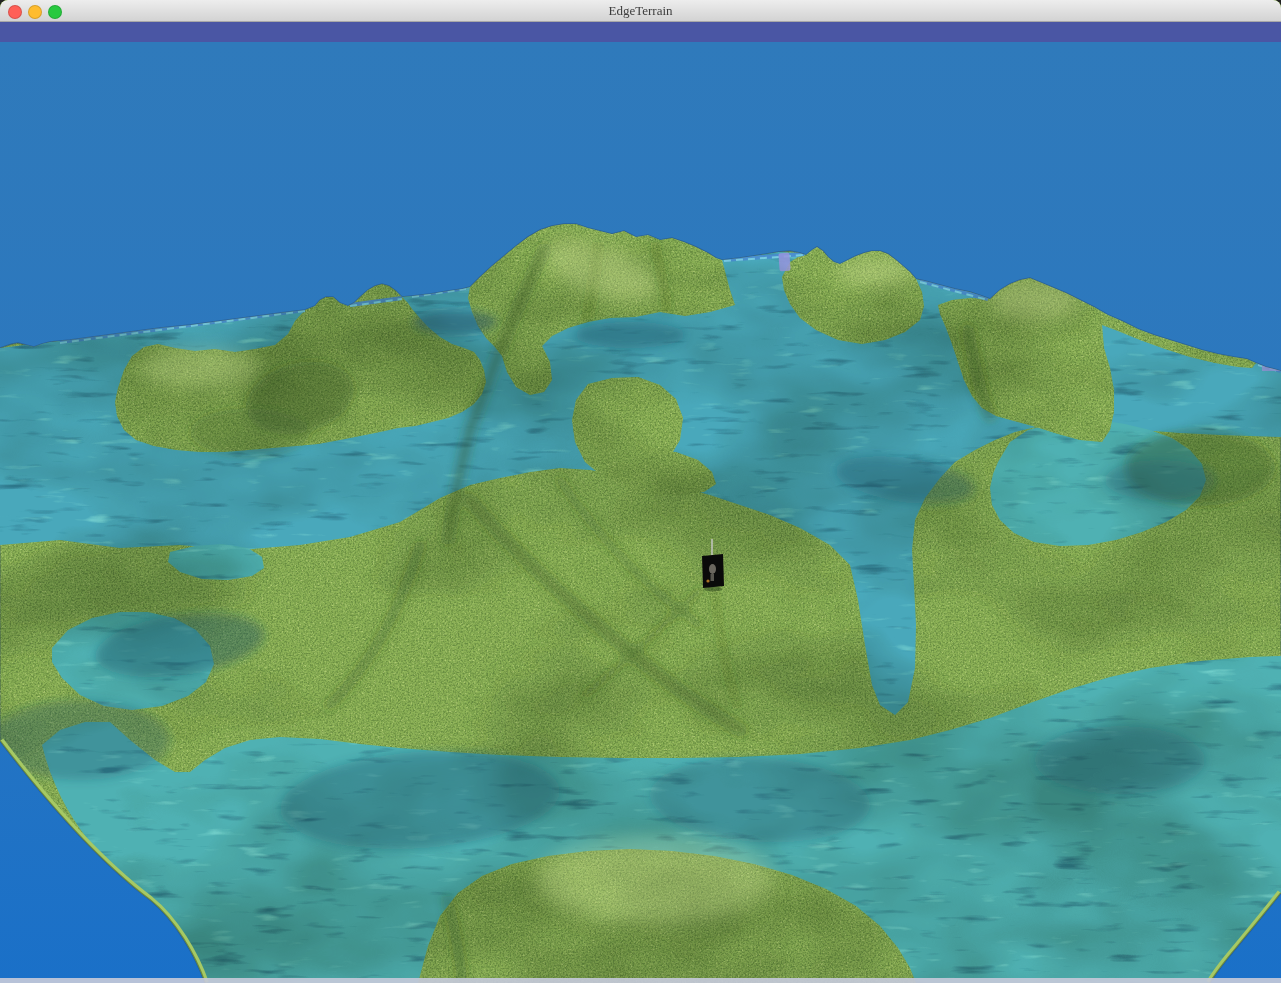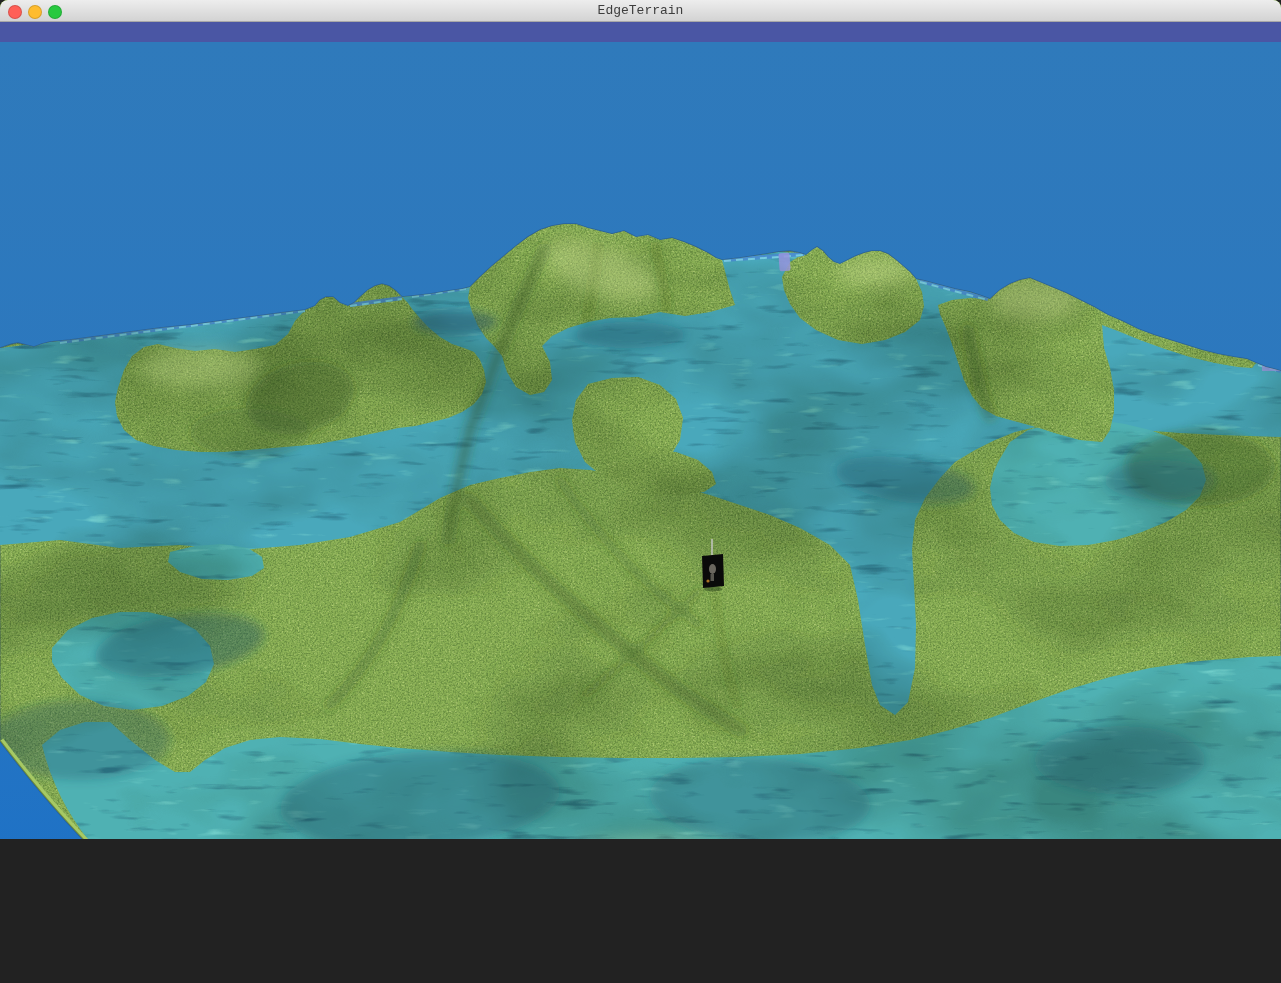--- a/index.html
+++ b/index.html
@@ -1,17 +1,17 @@
 <!DOCTYPE html>
 <html><head>
 <meta charset="utf-8">
 <style>
   html,body{margin:0;padding:0;background:#222;}
-  #window{position:relative;width:1281px;height:839px;overflow:hidden;border-radius:8px 8px 0 0;
-          font-family:Liberation Mono, monospace;background:#84cc16;}
+  #window{position:relative;width:1281px;height:983px;overflow:hidden;border-radius:8px 8px 0 0;
+          font-family:Liberation Serif, serif;background:#84cc16;}
   #titlebar{position:absolute;top:0;left:0;width:1281px;height:22px;
             background:linear-gradient(#ededed,#d3d3d3);border-bottom:1px solid #a8a8a8;
             box-sizing:border-box;z-index:30;}
   #title{position:absolute;top:0;left:0;width:100%;height:22px;line-height:22px;text-align:center;
          font-size:13px;color:#3d3d3d;}
   .tl{position:absolute;top:5px;width:12px;height:12px;border-radius:50%;border:0.5px solid rgba(0,0,0,.15);}
   #tl-close{left:8px;}  #tl-min{left:28px;}  #tl-zoom{left:48px;}
   #viewport{position:absolute;top:0;left:0;z-index:1;display:block;}
 </style>
 </head>

